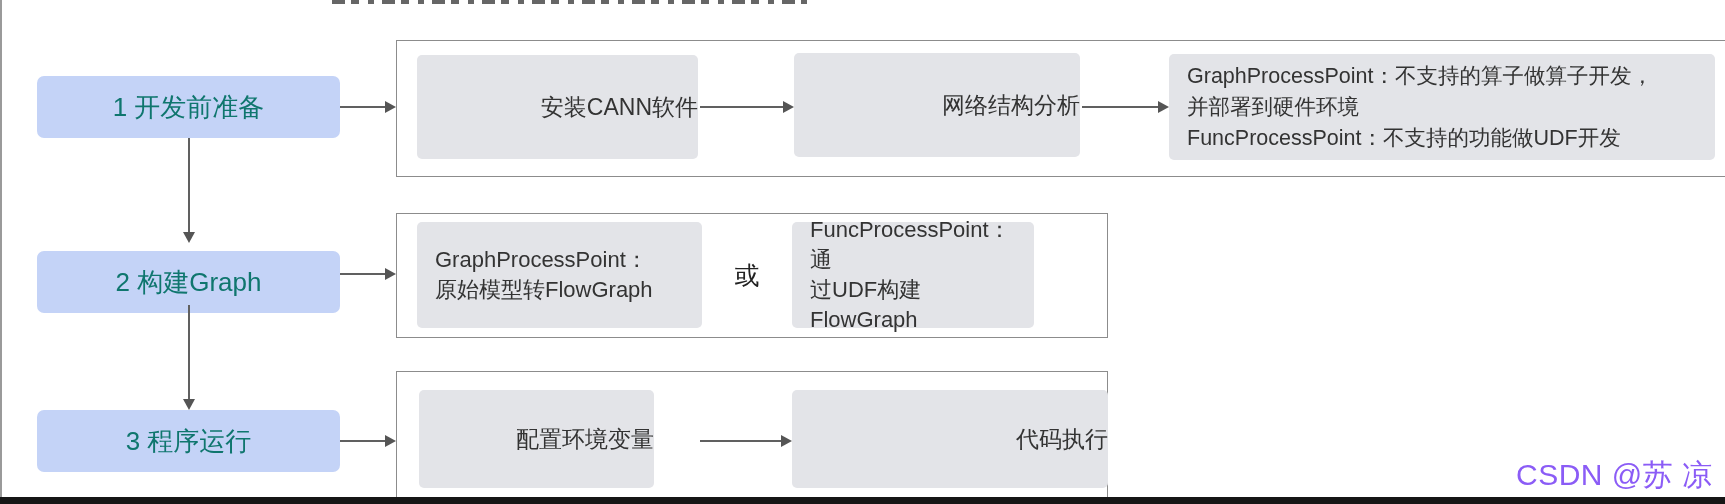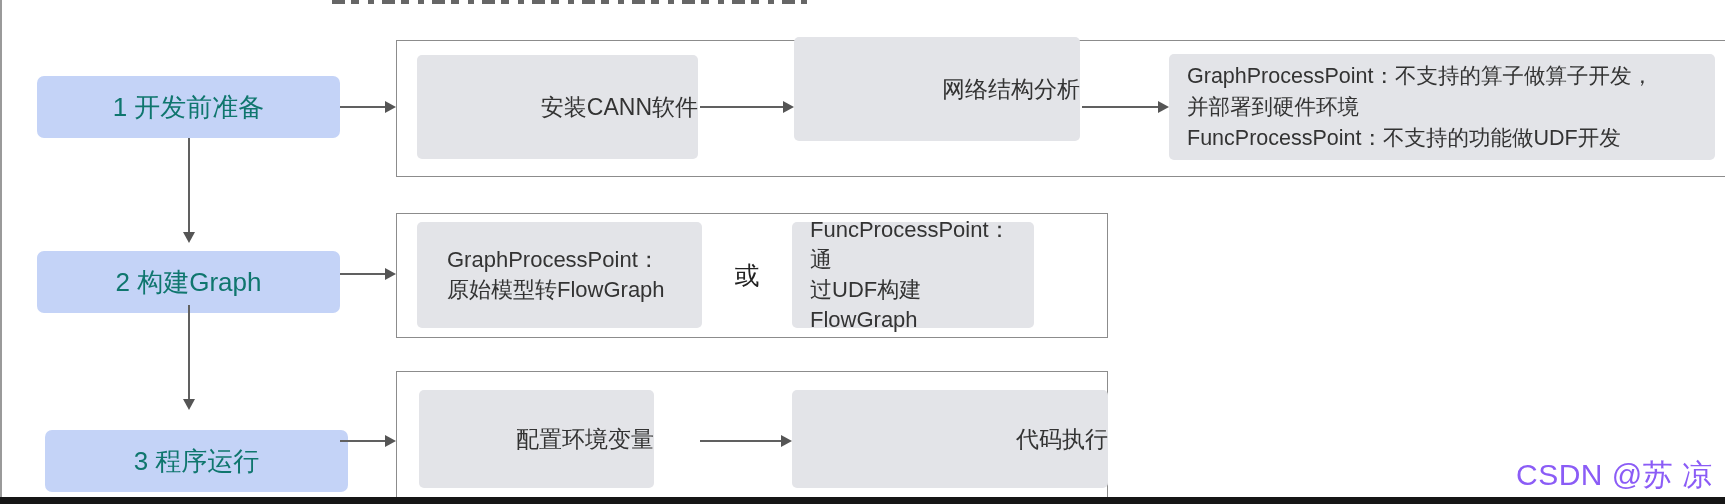--- a/index.html
+++ b/index.html
@@ -24,40 +24,40 @@
     opacity:.85;
   }
 
   
   .stage{
     width:303px;height:62px;left:37px;
     background:#c4d3f7;border-radius:7px;
     display:flex;align-items:center;justify-content:center;
     font-size:26px;color:#0f766e;
   }
-  .stage1{top:76px;} .stage2{top:251px;} .stage3{top:430px;margin-left:8px;}
+  .stage1{top:76px;} .stage2{top:251px;} .stage3{top:410px;}
 
   
   .container{
     background:#ffffff;border:1.5px solid #8c8c8c;
   }
   .container1{left:396px;top:40px;width:1342px;height:137px;}
   .container2{left:396px;top:213px;width:712px;height:125px;}
   .container3{left:396px;top:371px;width:712px;height:140px;}
 
   
   .task{
     background:#e3e4e8;border-radius:5px;
     display:flex;align-items:center;justify-content:flex-end;
     font-size:23px;color:#333333;text-align:center;
   }
   .task-left{justify-content:flex-start;text-align:left;padding:0 18px;
     white-space:pre-line;font-size:22px;line-height:30px;}
   .taskA{left:417px;top:55px;width:281px;height:104px;}
-  .taskB{left:794px;top:37px;width:286px;height:104px;}
+  .taskB{left:794px;top:53px;width:286px;height:104px;}
   .taskC{left:1169px;top:54px;width:546px;height:106px;line-height:31px;font-size:21.5px;}
   .taskD{left:417px;top:222px;width:285px;height:106px;}
   .taskE{left:792px;top:222px;width:242px;height:106px;}
   .taskF{left:419px;top:390px;width:235px;height:98px;}
   .taskG{left:792px;top:390px;width:316px;height:98px;}
 
   .or-label{
     left:720px;top:258px;width:54px;height:34px;
     display:flex;align-items:center;justify-content:center;
     font-size:25px;color:#222;
@@ -116,21 +116,21 @@
 </div>
 
 <div class="abs varrow arr-v1"></div>
 
 <div class="abs stage stage2">
   <span>2 构建Graph</span>
 </div>
 <div class="abs harrow arr-s2"></div>
 <div class="abs container container2"></div>
 <div class="abs task task-left taskD">
-  <span style="white-space:pre-line;margin-left:12px;">GraphProcessPoint：
+  <span style="white-space:pre-line;">GraphProcessPoint：
 原始模型转FlowGraph</span>
 </div>
 <div class="abs or-label">或</div>
 <div class="abs task task-left taskE">
   <span style="white-space:pre-line;">FuncProcessPoint：通
 过UDF构建FlowGraph</span>
 </div>
 
 <div class="abs varrow arr-v2"></div>
 

